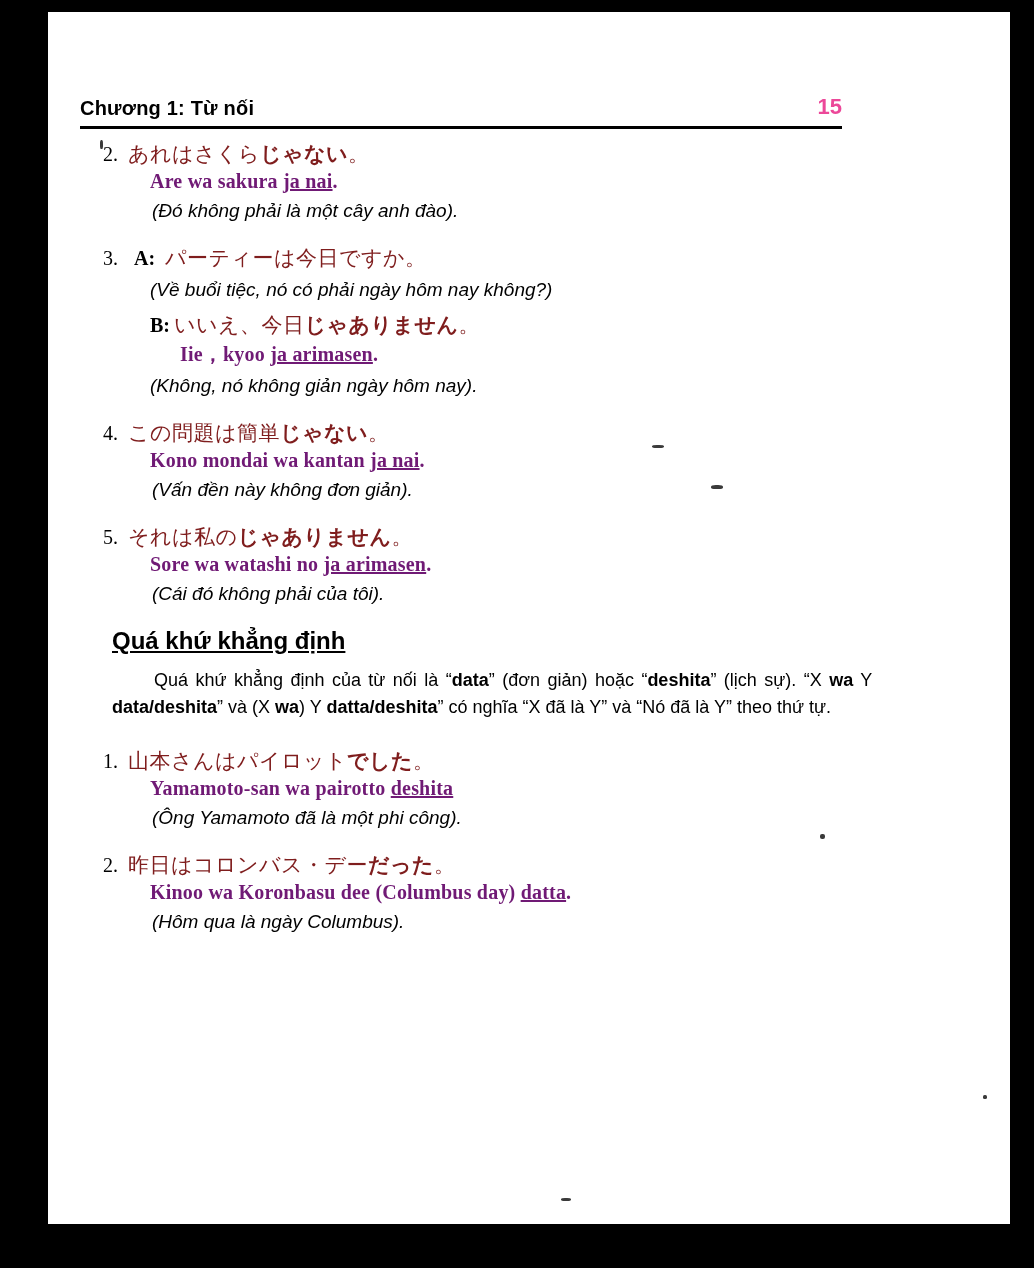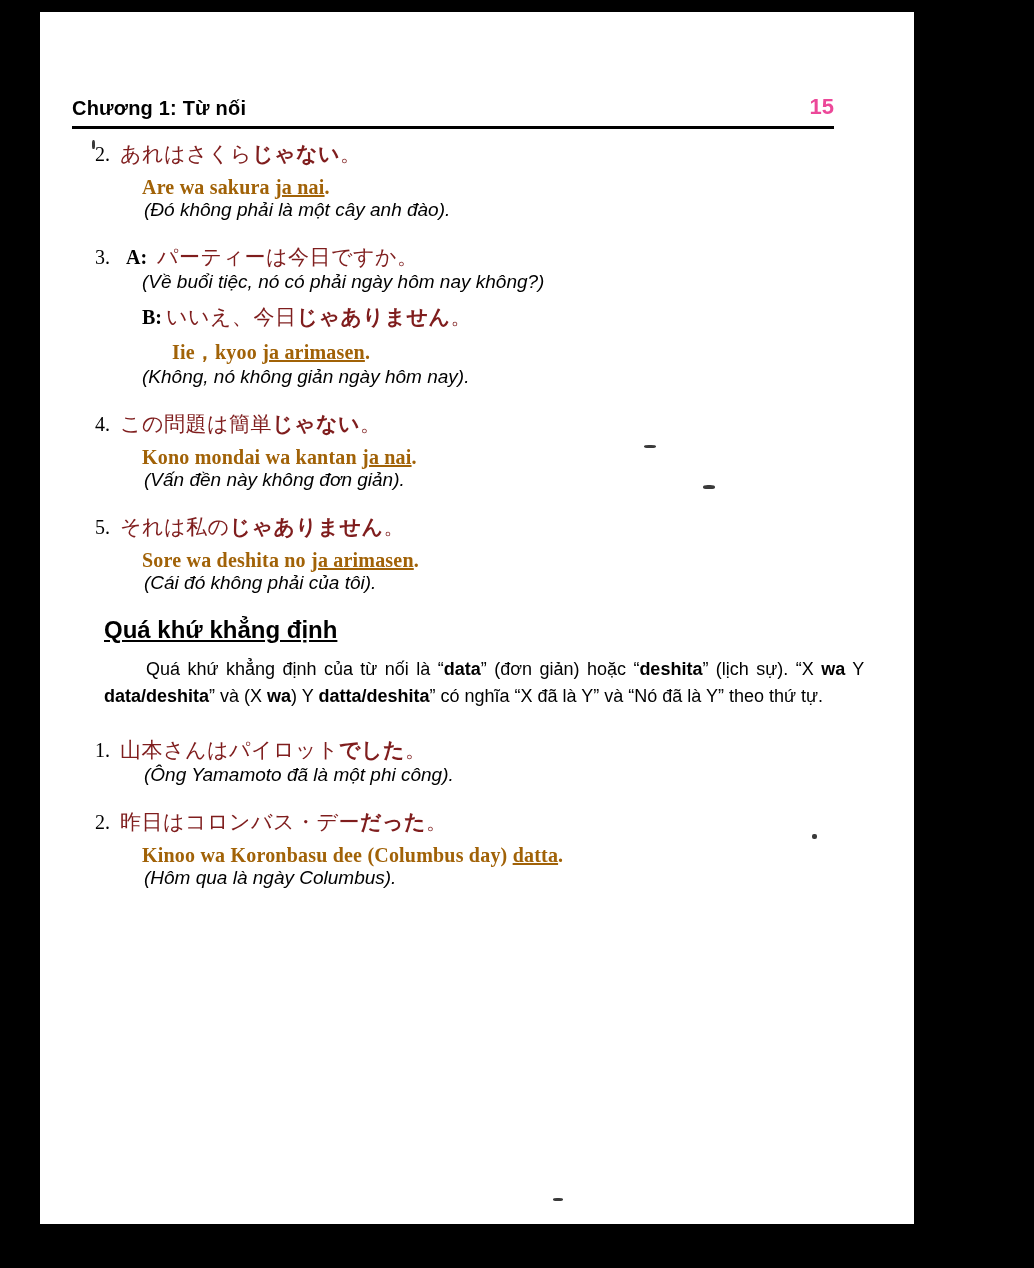--- a/index.html
+++ b/index.html
@@ -7,23 +7,23 @@
     padding: 0;
     background: #000000;
   }
   body {
     width: 1034px;
     height: 1268px;
     font-family: "Liberation Serif", serif;
   }
   .page-frame {
     position: absolute;
-    left: 40px;
+    left: 48px;
     top: 12px;
-    width: 874px;
+    width: 962px;
     height: 1212px;
     background: #ffffff;
   }
   .page-inner {
     position: relative;
     width: 100%;
     height: 100%;
     overflow: hidden;
   }
   
@@ -80,35 +80,36 @@
     color: #7f1d1d;
     letter-spacing: 0.5px;
   }
   .jp b {
     font-weight: bold;
   }
   .romaji {
     font-family: "Liberation Serif", serif;
     font-size: 20px;
     font-weight: bold;
-    color: #a16207;
+    color: #701a75;
     margin-left: 70px;
-    margin-top: 8px;
+    margin-top: 2px;
     letter-spacing: 0.2px;
   }
   .romaji .u {
     text-decoration: underline;
   }
   .romaji.indent2 { margin-left: 100px; }
   .trans {
     font-family: "Liberation Sans", sans-serif;
     font-style: italic;
     font-size: 19px;
     color: #000;
     margin-left: 72px;
+    margin-top: 7px;
   }
   .trans.indent0 { margin-left: 70px; }
   .dialog-line {
     display: flex;
     align-items: baseline;
     margin-left: 70px;
     margin-top: 10px;
   }
   .dialog-label {
     font-family: "Liberation Serif", serif;
@@ -221,33 +222,34 @@
         </div>
         <div class="romaji"><span>Kono mondai wa kantan </span><span class="u">ja nai</span><span>.</span></div>
         <div class="trans">(Vấn đền này không đơn giản).</div>
       </div>
 
       <div class="item" style="margin-top:22px;">
         <div class="row">
           <div class="num">5.</div>
           <div class="jp"><span>それは私の</span><b>じゃありません</b><span>。</span></div>
         </div>
-        <div class="romaji"><span>Sore wa deshita no </span><span class="u">ja arimasen</span><span>.</span></div>
+        <div class="romaji"><span>Sore wa watashi no </span><span class="u">ja arimasen</span><span>.</span></div>
         <div class="trans">(Cái đó không phải của tôi).</div>
       </div>
 
       <div class="section-heading">Quá khứ khẳng định</div>
 
       <div class="para"><span class="ind"></span><span>Quá khứ khẳng định của từ nối là “</span><b>data</b><span>” (đơn giản) hoặc “</span><b>deshita</b><span>” (lịch sự). “X </span><b>wa</b><span> Y </span><b>data/deshita</b><span>” và (X </span><b>wa</b><span>) Y </span><b>datta/deshita</b><span>” có nghĩa “X đã là Y” và “Nó đã là Y” theo thứ tự.</span></div>
 
       <div class="item" style="margin-top:26px;">
         <div class="row">
           <div class="num">1.</div>
           <div class="jp"><span>山本さんはパイロット</span><b>でした</b><span>。</span></div>
         </div>
+        <div class="romaji"><span>Yamamoto-san wa pairotto </span><span class="u">deshita</span><span></span></div>
         <div class="trans">(Ông Yamamoto đã là một phi công).</div>
       </div>
 
       <div class="item" style="margin-top:22px;">
         <div class="row">
           <div class="num">2.</div>
           <div class="jp"><span>昨日はコロンバス・デー</span><b>だった</b><span>。</span></div>
         </div>
         <div class="romaji"><span>Kinoo wa Koronbasu dee (Columbus day) </span><span class="u">datta</span><span>.</span></div>
         <div class="trans">(Hôm qua là ngày Columbus).</div>

